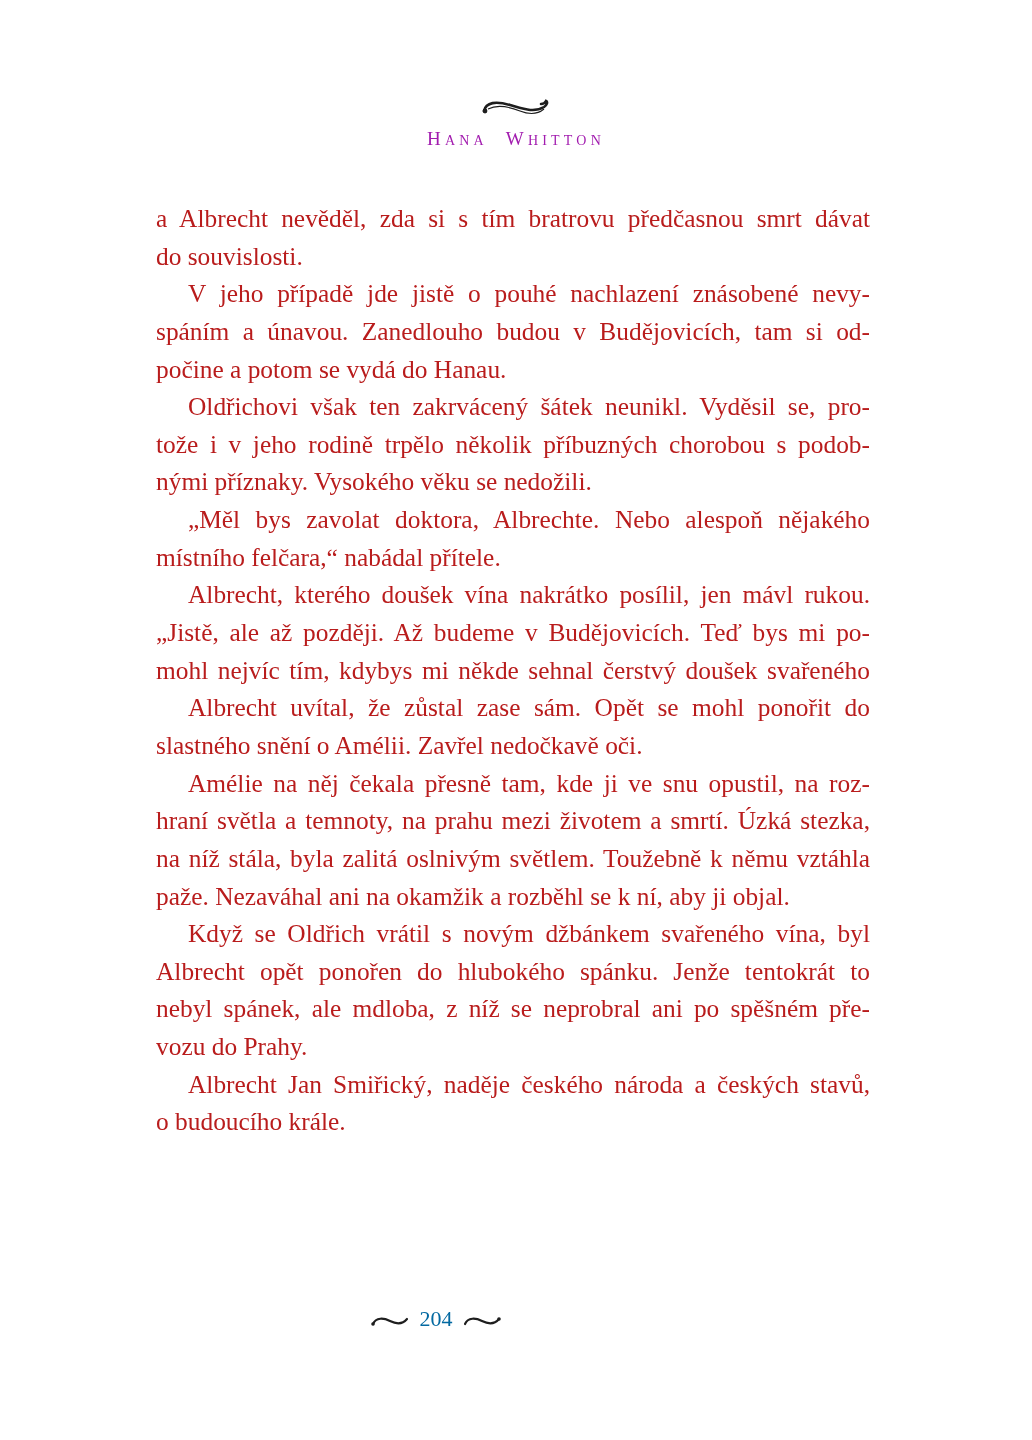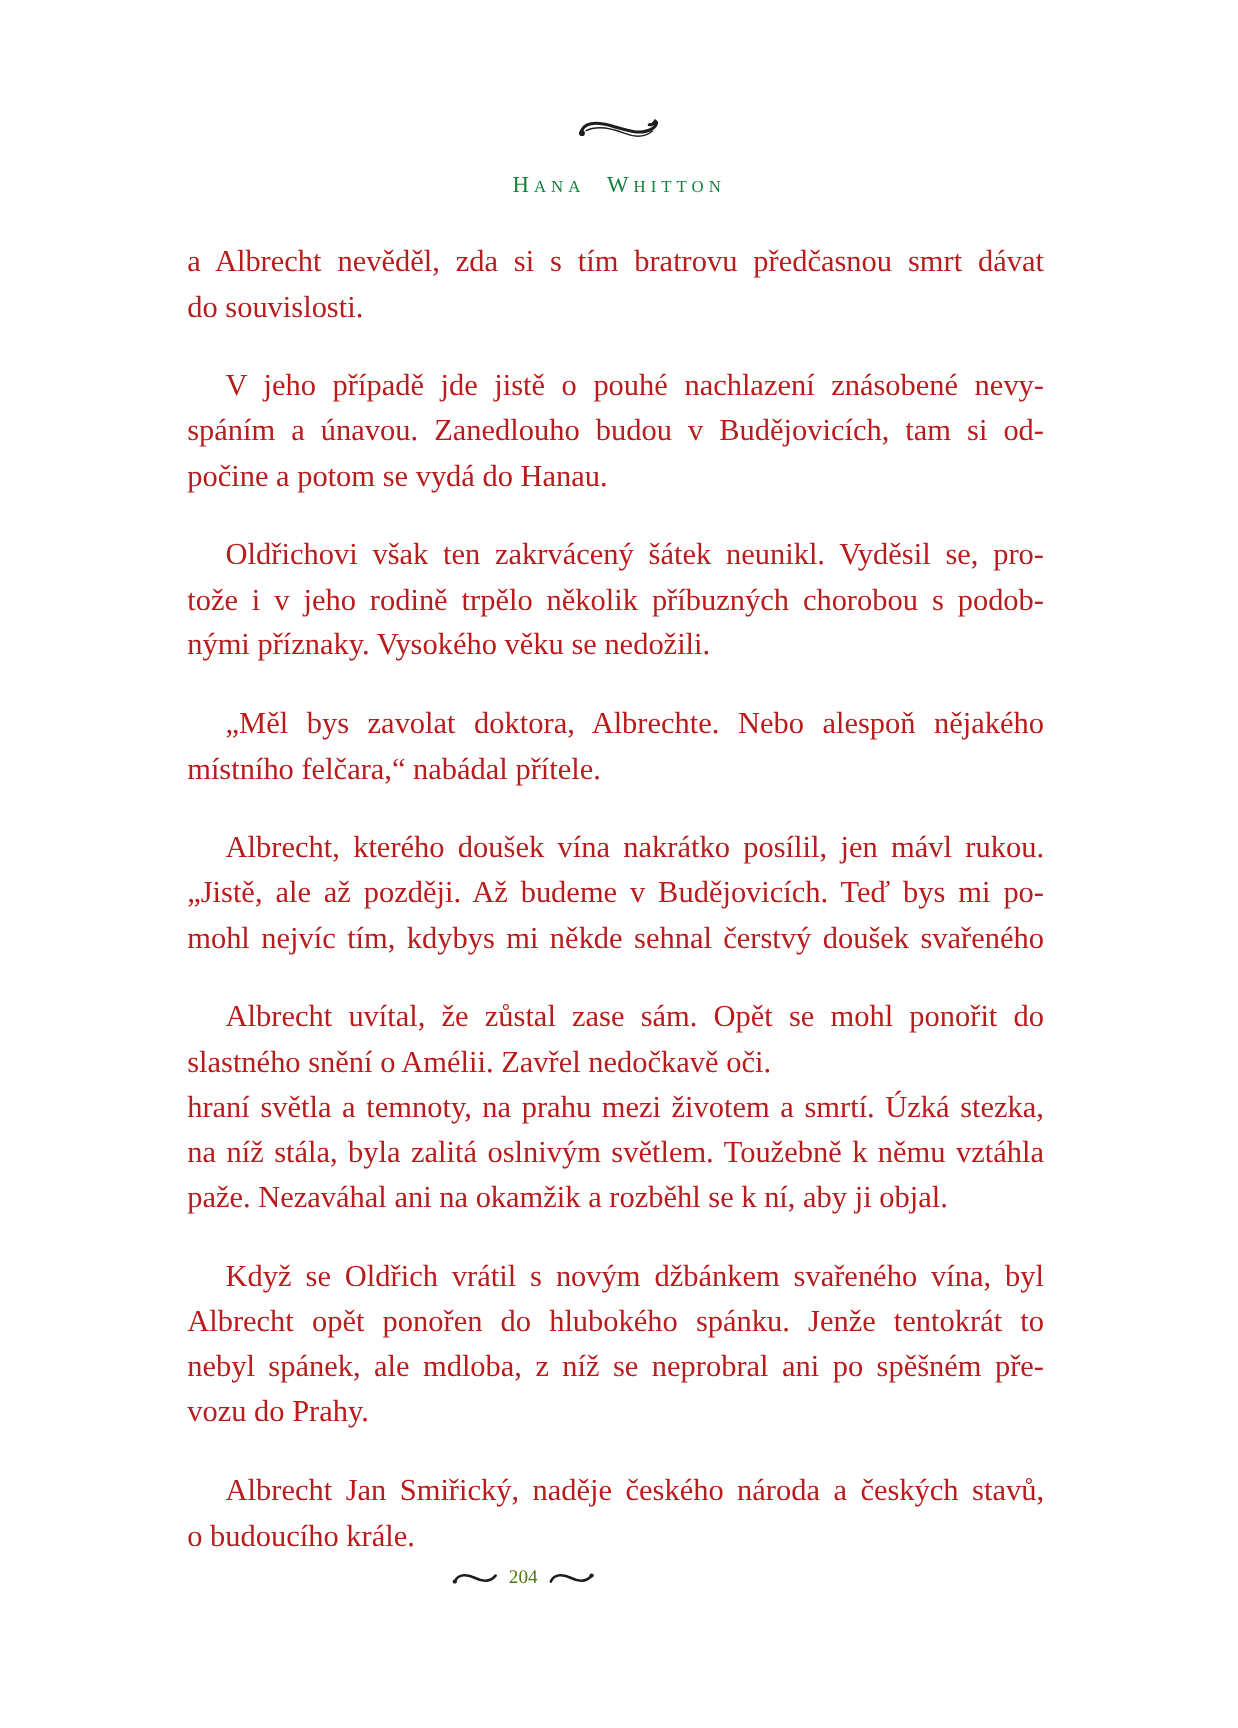--- a/index.html
+++ b/index.html
@@ -1,29 +1,29 @@
 <!DOCTYPE html>
 <html><head>
 <meta charset="utf-8">
 <style>
   html, body { margin: 0; padding: 0; background: #ffffff; }
   body { width: 1032px; height: 1440px; position: relative; overflow: hidden; }
   .page { position: absolute; left: 0; top: 0; width: 1032px; height: 1440px; background: #ffffff; color: #1e1e1e; }
   .header-ornament { position: absolute; left: 480px; top: 96px; width: 72px; height: 22px; }
-  .running-head { position: absolute; left: 0; width: 1032px; top: 144px; text-align: center;
-    font-family: "Liberation Serif", "DejaVu Serif", serif; font-size: 19px; letter-spacing: 4.2px; color: #15803d; }
+  .running-head { position: absolute; left: 0; width: 1032px; top: 128px; text-align: center;
+    font-family: "Liberation Serif", "DejaVu Serif", serif; font-size: 19px; letter-spacing: 4.2px; color: #a21caf; }
   .running-head .sc { font-size: 14px; }
   .body-text { position: absolute; left: 156px; top: 200px; width: 714px;
     font-family: "Liberation Serif", "DejaVu Serif", serif; font-size: 25.4px; color: #b91c1c; }
   .line { display: block; height: 37.65px; line-height: 37.65px; white-space: nowrap;
     text-align: justify; text-align-last: justify; }
   .line.last { text-align-last: left; }
-  .line.indent { padding-left: 32px; margin-top: 28px; }
+  .line.indent { padding-left: 32px; }
   .folio { position: absolute; left: 0; width: 872px; top: 1306px; text-align: center;
-    font-family: "Liberation Serif", "DejaVu Serif", serif; font-size: 16px; color: #4d7c0f; }
+    font-family: "Liberation Serif", "DejaVu Serif", serif; font-size: 22px; color: #0369a1; }
   .folio svg { vertical-align: middle; }
   .folio .num { margin: 0 4px; }
 </style>
 </head>
 <body>
 
 <div class="page">
 
   <svg class="header-ornament" viewBox="0 0 72 22">
     <path d="M4 15 C 6 6, 16 5, 30 9 C 44 13, 54 17, 64 11 C 67 9, 68 6, 66 5 C 65 7, 63 8, 61 8" fill="none" stroke="#1e1e1e" stroke-width="2.6" stroke-linecap="round"></path>
@@ -44,20 +44,21 @@
     <span class="line indent">Oldřichovi však ten zakrvácený šátek neunikl. Vyděsil se, pro-</span>
     <span class="line">tože i v jeho rodině trpělo několik příbuzných chorobou s podob-</span>
     <span class="line last">nými příznaky. Vysokého věku se nedožili.</span>
     <span class="line indent">„Měl bys zavolat doktora, Albrechte. Nebo alespoň nějakého</span>
     <span class="line last">místního felčara,“ nabádal přítele.</span>
     <span class="line indent">Albrecht, kterého doušek vína nakrátko posílil, jen mávl rukou.</span>
     <span class="line">„Jistě, ale až později. Až budeme v Budějovicích. Teď bys mi po-</span>
     <span class="line">mohl nejvíc tím, kdybys mi někde sehnal čerstvý doušek svařeného</span>
     <span class="line indent">Albrecht uvítal, že zůstal zase sám. Opět se mohl ponořit do</span>
     <span class="line last">slastného snění o Amélii. Zavřel nedočkavě oči.</span>
+    <span class="line indent">Amélie na něj čekala přesně tam, kde ji ve snu opustil, na roz-</span>
     <span class="line">hraní světla a temnoty, na prahu mezi životem a smrtí. Úzká stezka,</span>
     <span class="line">na níž stála, byla zalitá oslnivým světlem. Toužebně k němu vztáhla</span>
     <span class="line last">paže. Nezaváhal ani na okamžik a rozběhl se k ní, aby ji objal.</span>
     <span class="line indent">Když se Oldřich vrátil s novým džbánkem svařeného vína, byl</span>
     <span class="line">Albrecht opět ponořen do hlubokého spánku. Jenže tentokrát to</span>
     <span class="line">nebyl spánek, ale mdloba, z níž se neprobral ani po spěšném pře-</span>
     <span class="line last">vozu do Prahy.</span>
     <span class="line indent">Albrecht Jan Smiřický, naděje českého národa a českých stavů,</span>
     <span class="line last">o budoucího krále.</span>
   </div>

